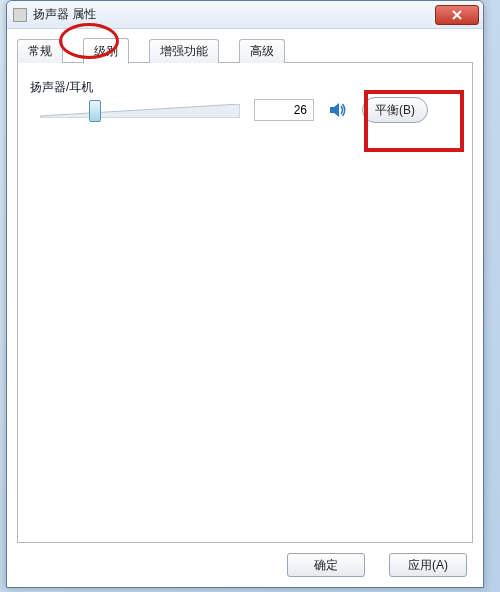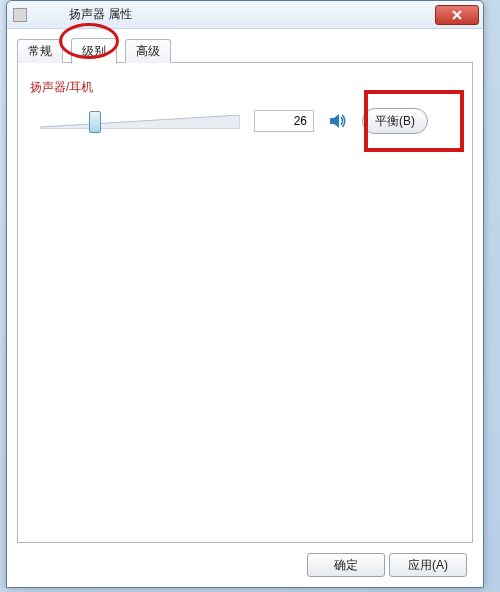--- a/index.html
+++ b/index.html
@@ -25,21 +25,20 @@
     box-shadow: 0 0 8px rgba(0,0,0,0.25);
   }
   .titlebar {
     height: 28px;
     background: linear-gradient(#f4f8fc, #e2ecf7);
     border-bottom: 1px solid #c9d6e6;
     border-radius: 6px 6px 0 0;
     display: flex;
     align-items: center;
     padding: 0 4px 0 6px;
-    gap: 36px;
   }
   .title-icon {
     width: 14px; height: 14px;
     background: #d8d8d8;
     border: 1px solid #999;
     margin-right: 6px;
   }
   .title-text { flex: 1; color: #1a1a1a; font-size: 12px; }
   .close-btn {
     width: 44px; height: 20px;
@@ -64,21 +63,21 @@
     z-index: 2;
   }
   .tab {
     height: 24px;
     padding: 0 10px;
     border: 1px solid #b0b8c4;
     border-bottom: none;
     border-radius: 3px 3px 0 0;
     background: linear-gradient(#fdfdfe, #eef1f5);
     display: flex; align-items: center;
-    margin-right: 8px;
+    margin-right: 20px;
     cursor: pointer;
     color: #222;
   }
   .tab.active {
     background: #fff;
     height: 26px;
     position: relative;
     top: 1px;
     border-bottom: 1px solid #fff;
     text-align: center;
@@ -86,22 +85,22 @@
   .tab-pane {
     border: 1px solid #b0b8c4;
     background: #fff;
     flex: 1;
     margin-top: -1px;
     position: relative;
     z-index: 1;
     padding: 16px 12px;
   }
   .group-label {
-    color: #b91c1c;
-    margin-bottom: 11px;
+    color: #0f172a;
+    margin-bottom: 0;
   }
   .slider-row {
     display: flex;
     align-items: center;
     gap: 14px;
     padding-left: 10px;
   }
   .slider-wrap {
     position: relative;
     width: 200px;
@@ -146,21 +145,21 @@
     background: linear-gradient(#fefefe, #e6eaef);
     cursor: pointer;
     color: #222;
     font-size: 12px;
   }
   .footer-row {
     height: 44px;
     display: flex;
     align-items: center;
     justify-content: flex-end;
-    gap: 4px;
+    gap: 24px;
     padding-right: 6px;
   }
   .std-btn {
     min-width: 78px;
     height: 24px;
     border: 1px solid #9aa4b2;
     border-radius: 3px;
     background: linear-gradient(#fefefe, #e6eaef);
     cursor: pointer;
     color: #222;
@@ -196,20 +195,23 @@
   </div>
 
   <div class="client">
 
     <div class="tabs-row">
       <div class="tab">
         <span>常规</span>
       </div>
       <div class="tab active">
         <span>级别</span>
+      </div>
+      <div class="tab">
+        <span>增强功能</span>
       </div>
       <div class="tab">
         <span>高级</span>
       </div>
     </div>
 
     <div class="tab-pane">
       <div class="group-label">扬声器/耳机</div>
       <div class="slider-row">
         <div class="slider-wrap">

